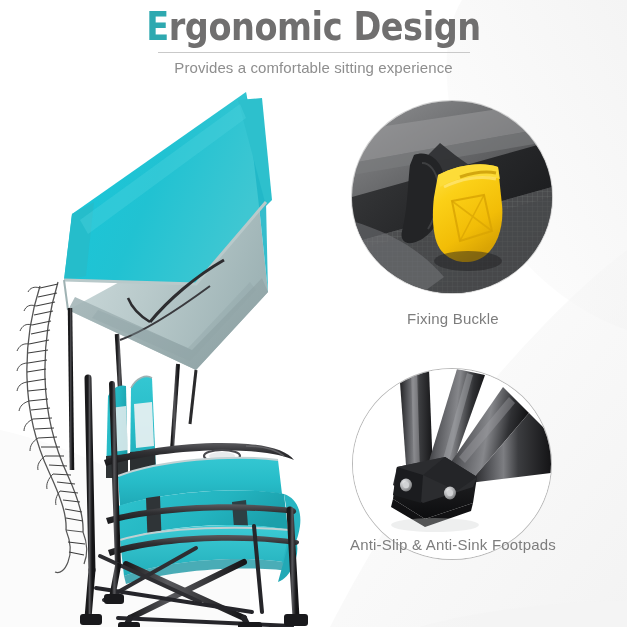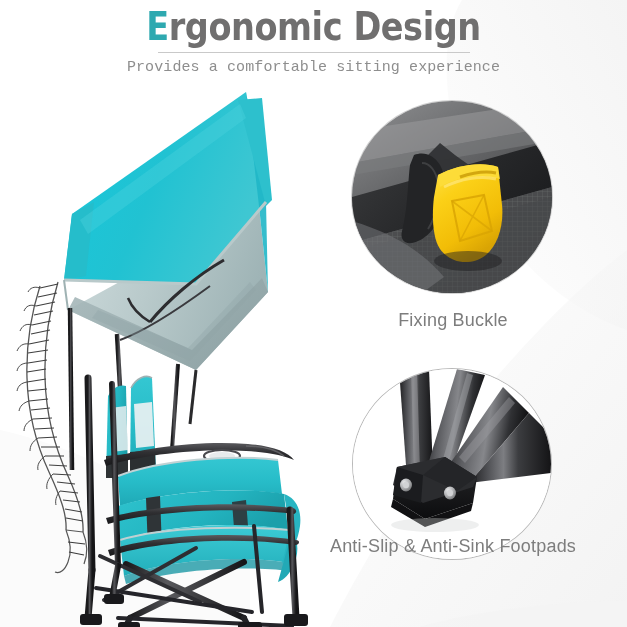--- a/index.html
+++ b/index.html
@@ -44,21 +44,21 @@
     white-space: nowrap;
   }
   .title .accent { color: #2ea9b0; }
   .rule {
     width: 312px;
     height: 1px;
     background: #c9c9c9;
     margin: 4px auto 0 auto;
   }
   .subtitle {
-    font-family: Liberation Mono, monospace;
+    font-family: Liberation Sans, sans-serif;
     font-size: 15px;
     line-height: 20px;
     color: #8e8e8e;
     margin: 5px 0 0 0;
     letter-spacing: 0.1px;
     white-space: nowrap;
   }
 
   
   .product {
@@ -86,21 +86,21 @@
     width: 200px; height: 192px;
     border: 1px solid #b9b9b9;
     box-sizing: border-box;
     background: #ffffff;
   }
   .callout-label {
     position: absolute;
     width: 270px;
     text-align: center;
     font-family: "Liberation Sans", sans-serif;
-    font-size: 18px;
+    font-size: 15px;
     color: #7d7d7d;
     letter-spacing: 0.2px;
     white-space: nowrap;
   }
   #callout-1 .callout-label { left: 318px; top: 310px; }
   #callout-2 .callout-label { left: 318px; top: 536px; }
 </style>
 </head>
 <body>
 

